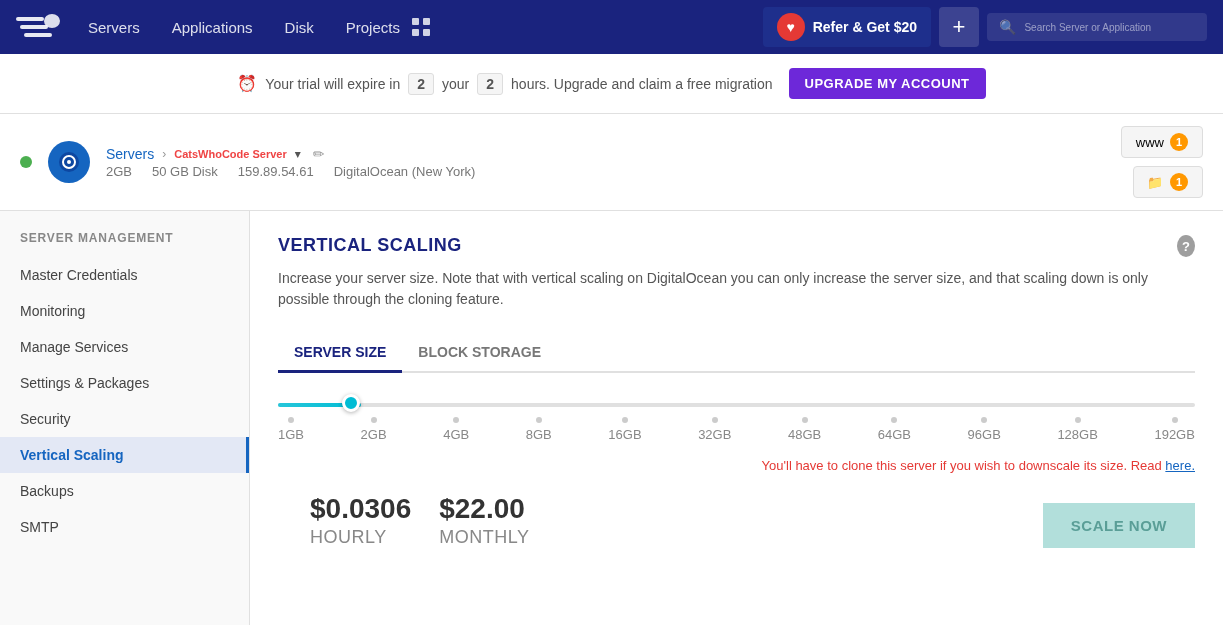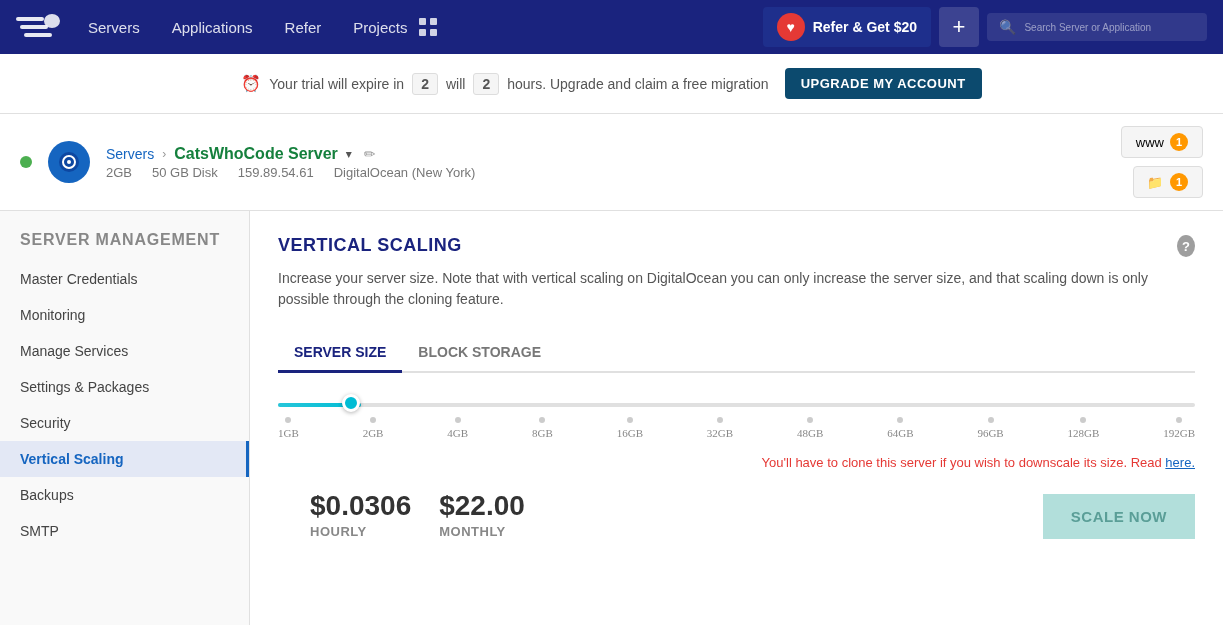--- a/index.html
+++ b/index.html
@@ -66,21 +66,21 @@
       display: flex; align-items: center; justify-content: center;
       padding: 14px; gap: 8px;
       font-size: 14px; color: #555;
       border-bottom: 1px solid #e0e0e0;
     }
     .trial-days {
       background: #f5f5f5; border: 1px solid #ddd;
       padding: 2px 8px; font-weight: 700; border-radius: 3px; font-size: 14px;
     }
     .upgrade-btn {
-      background: #0c4a6e; color: white; border: none;
+      background: #6d28d9; color: white; border: none;
       padding: 8px 16px; font-size: 13px; font-weight: 700;
       border-radius: 4px; cursor: pointer; margin-left: 8px; letter-spacing: 0.5px;
     }
     .clock-icon { color: #888; font-size: 16px; }
 
     
     .server-header {
       background: white;
       display: flex; align-items: center;
       padding: 12px 20px;
@@ -93,21 +93,21 @@
     }
     .server-icon {
       width: 42px; height: 42px; background: #1565c0;
       border-radius: 50%; display: flex; align-items: center;
       justify-content: center; color: white; font-size: 20px;
     }
     .server-info { flex: 1; }
     .server-breadcrumb { display: flex; align-items: center; gap: 8px; }
     .server-breadcrumb a { color: #1565c0; text-decoration: none; font-size: 14px; }
     .server-breadcrumb .chevron { color: #999; font-size: 12px; }
-    .server-name { font-size: 16px; font-weight: 600; color: #15803d; }
+    .server-name { font-size: 11px; font-weight: 600; color: #ef4444; }
     .server-dropdown { color: #555; cursor: pointer; font-size: 12px; }
     .server-edit { color: #999; cursor: pointer; font-size: 14px; margin-left: 4px; }
     .server-meta { display: flex; gap: 20px; font-size: 13px; color: #777; margin-top: 2px; }
     .server-actions { display: flex; gap: 8px; align-items: flex-end; flex-direction: column; }
     .server-action-btn {
       background: #f5f5f5; border: 1px solid #ddd;
       border-radius: 4px; padding: 6px 14px;
       font-size: 13px; cursor: pointer; display: flex; align-items: center; gap: 6px;
     }
     .badge {
@@ -119,21 +119,21 @@
     
     .main-layout { display: flex; min-height: calc(625px - 54px - 50px - 65px); }
 
     
     .sidebar {
       width: 250px; background: #f9f9f9;
       border-right: 1px solid #e0e0e0;
       padding: 20px 0; flex-shrink: 0;
     }
     .sidebar-section-title {
-      font-size: 16px; font-weight: 700; color: #888;
+      font-size: 12px; font-weight: 700; color: #888;
       text-transform: uppercase; letter-spacing: 0.8px;
       padding: 0 20px 12px 20px;
     }
     .sidebar-item {
       padding: 10px 20px;
       font-size: 14px; color: #444;
       cursor: pointer;
     }
     .sidebar-item.active {
       background: #e3e8f5; color: #1565c0; font-weight: 600;
@@ -176,33 +176,33 @@
       border: 3px solid white; box-shadow: 0 1px 4px rgba(0,0,0,0.3);
       position: absolute; top: -7px; left: 8%;
       transform: translateX(-50%);
     }
     .slider-dots {
       display: flex; justify-content: space-between;
       padding: 0 0; margin-top: 4px;
     }
     .slider-dot-item { display: flex; flex-direction: column; align-items: center; gap: 4px; }
     .slider-dot { width: 6px; height: 6px; background: #ccc; border-radius: 50%; }
-    .slider-label { font-size: 11px; color: #888; font-family: Liberation Serif, serif; }
+    .slider-label { font-size: 13px; color: #888; }
 
     
     .clone-warning {
       font-size: 13px; color: #e53935; margin-bottom: 20px; text-align: right;
     }
     .clone-warning a { color: #1565c0; text-decoration: underline; cursor: pointer; }
 
     
     .pricing-row { display: flex; align-items: flex-end; gap: 28px; margin-bottom: 8px; margin-left: 32px; }
     .price-block { }
     .price-amount { font-size: 28px; font-weight: 700; color: #333; }
-    .price-period { font-size: 13px; color: #888; text-transform: uppercase; letter-spacing: 0.5px; margin-top: 2px; font-weight: bold; }
+    .price-period { font-size: 18px; color: #888; text-transform: uppercase; letter-spacing: 0.5px; margin-top: 2px; }
     .scale-now-btn {
       background: #b2dfdb; color: #5a9e97;
       border: none; padding: 14px 28px;
       font-size: 15px; font-weight: 700; border-radius: 0;
       cursor: pointer; letter-spacing: 0.5px;
       margin-left: auto;
     }
 
     
     .help-icon {
@@ -221,21 +221,21 @@
       <svg viewBox="0 0 44 32" fill="none" xmlns="http://www.w3.org/2000/svg">
         <rect x="0" y="6" width="28" height="4" rx="2" fill="white" opacity="0.9"></rect>
         <rect x="4" y="14" width="28" height="4" rx="2" fill="white" opacity="0.9"></rect>
         <rect x="8" y="22" width="28" height="4" rx="2" fill="white" opacity="0.9"></rect>
         <ellipse cx="36" cy="10" rx="8" ry="7" fill="white" opacity="0.85"></ellipse>
       </svg>
     </div>
     <div class="nav-links">
       <span class="nav-link">Servers</span>
       <span class="nav-link">Applications</span>
-      <span class="nav-link">Refer</span>
+      <span class="nav-link">Disk</span>
       <span class="nav-link">Projects</span>
     </div>
     <div class="nav-grid">
       <svg width="18" height="18" viewBox="0 0 18 18" fill="none">
         <rect x="0" y="0" width="7" height="7" rx="1" fill="rgba(255,255,255,0.8)"></rect>
         <rect x="11" y="0" width="7" height="7" rx="1" fill="rgba(255,255,255,0.8)"></rect>
         <rect x="0" y="11" width="7" height="7" rx="1" fill="rgba(255,255,255,0.8)"></rect>
         <rect x="11" y="11" width="7" height="7" rx="1" fill="rgba(255,255,255,0.8)"></rect>
       </svg>
     </div>
@@ -249,21 +249,21 @@
       <span style="color:rgba(255,255,255,0.6);font-size:14px;">🔍</span>
       <input type="text" placeholder="Search Server or Application" style="">
     </div>
   </div>
 </nav>
 
 <div class="trial-bar">
   <span class="clock-icon">⏰</span>
   <span>Your trial will expire in</span>
   <span class="trial-days">2</span>
-  <span>will</span>
+  <span>your</span>
   <span class="trial-days">2</span>
   <span>hours. Upgrade and claim a free migration</span>
   <button class="upgrade-btn">UPGRADE MY ACCOUNT</button>
 </div>
 
 <div class="server-header">
   <div class="server-status-dot"></div>
   <div class="server-icon">
     <svg width="24" height="24" viewBox="0 0 24 24" fill="none">
       <circle cx="12" cy="12" r="10" fill="#0d47a1"></circle>

